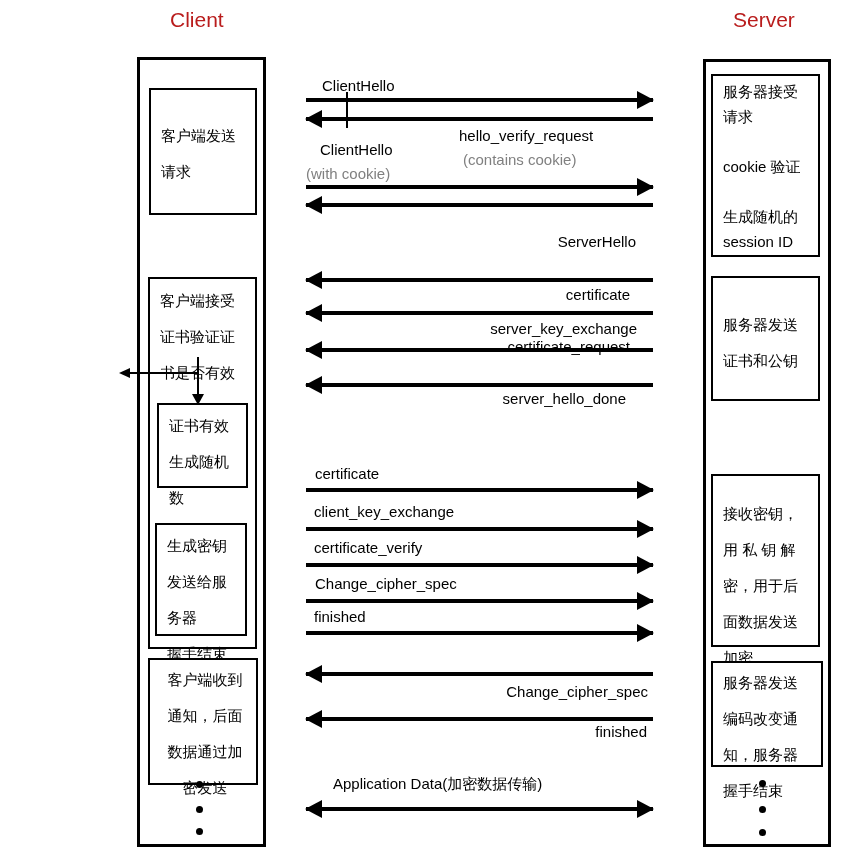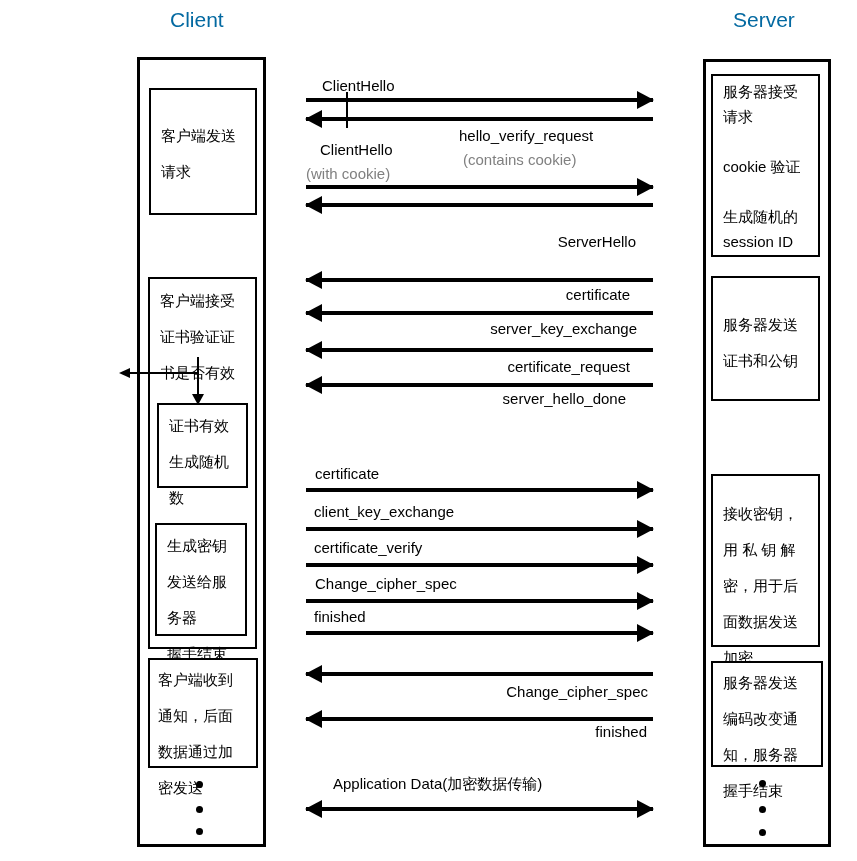--- a/index.html
+++ b/index.html
@@ -1,36 +1,36 @@
 <!DOCTYPE html>
 <html><head>
 <meta charset="utf-8">
 <style>
   html,body{margin:0;padding:0;background:#fff;}
   .canvas{
     position:relative;width:857px;height:861px;background:#ffffff;
     font-family:"Liberation Sans",sans-serif;color:#000;overflow:hidden;
   }
-  .title{position:absolute;font-size:21px;color:#0369a1;white-space:nowrap;}
+  .title{position:absolute;font-size:21px;color:#b91c1c;white-space:nowrap;}
   .t-client{left:170px;top:8px;}
   .t-server{left:733px;top:8px;}
 
   
   .col{position:absolute;border:3px solid #000;box-sizing:border-box;background:#fff;}
   .col-client{left:137px;top:57px;width:129px;height:790px;}
   .col-server{left:703px;top:59px;width:128px;height:788px;}
 
   
   .ibox{position:absolute;border:2px solid #000;box-sizing:border-box;background:#fff;
         font-size:15px;line-height:36px;white-space:pre-line;color:#000;}
   .bA{left:149px;top:88px;width:108px;height:127px;padding:28px 8px 0 10px;}
   .bB{left:148px;top:277px;width:109px;height:372px;padding:4px 8px 0 10px;}
   .bB1{left:157px;top:403px;width:91px;height:85px;padding:3px 6px 0 10px;}
   .bB2{left:155px;top:523px;width:92px;height:113px;padding:3px 6px 0 10px;}
-  .bC{left:148px;top:658px;width:110px;height:110px;padding:2px 4px 0 8px;}
+  .bC{left:148px;top:658px;width:110px;height:127px;padding:2px 4px 0 8px;text-align:center;}
   .bWarn{left:9px;top:346px;width:109px;height:67px;padding:4px 6px 0 12px;}
   .bR1{left:711px;top:74px;width:109px;height:183px;padding:3px 4px 0 10px;line-height:25px;}
   .bR2{left:711px;top:276px;width:109px;height:125px;padding:29px 4px 0 10px;}
   .bR3{left:711px;top:474px;width:109px;height:173px;padding:20px 4px 7px 10px;}
   .bR4{left:711px;top:661px;width:112px;height:106px;padding:2px 4px 0 10px;}
 
   
   .arrow{position:absolute;left:306px;width:347px;height:4px;background:#000;}
   .arrow.r::after{content:"";position:absolute;right:-1px;top:-7px;width:0;height:0;
     border-top:9px solid transparent;border-bottom:9px solid transparent;border-left:17px solid #000;}
@@ -45,21 +45,21 @@
   .msg{position:absolute;font-size:15px;white-space:nowrap;}
   .muted{color:#808080;}
   .m1{left:322px;top:77px;}
   .m2{left:459px;top:127px;}
   .m3{left:463px;top:151px;}
   .m4{left:320px;top:141px;}
   .m5{left:306px;top:165px;}
   .m6{right:221px;top:213px;margin-top:20px;}
   .m7{right:227px;top:286px;}
   .m8{right:220px;top:320px;}
-  .m9{right:227px;top:358px;}
+  .m9{right:227px;top:338px;}
   .m10{right:231px;top:390px;}
   .m11{left:315px;top:465px;}
   .m12{left:314px;top:503px;}
   .m13{left:314px;top:539px;}
   .m14{left:315px;top:575px;}
   .m15{left:314px;top:608px;}
   .m16{right:209px;top:683px;}
   .m17{right:210px;top:723px;}
   .m18{left:333px;top:775px;}
 

